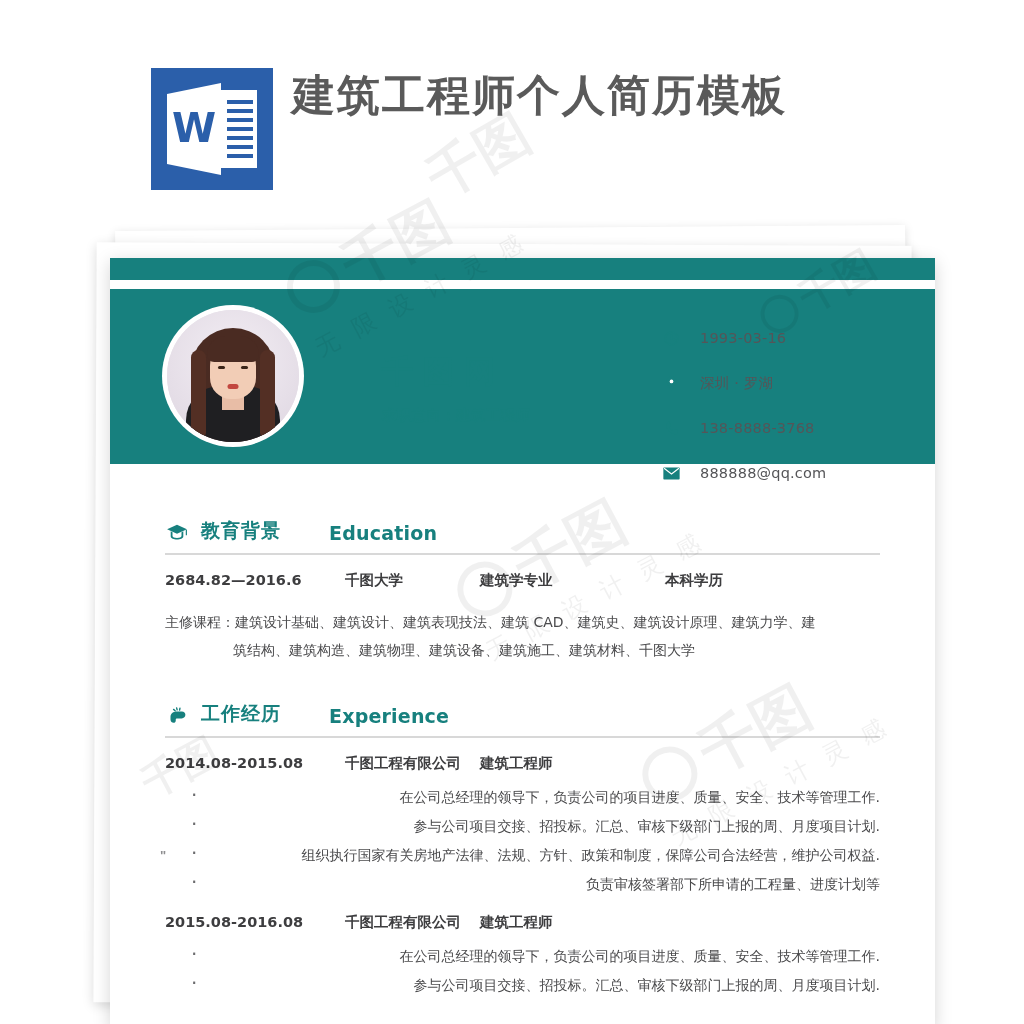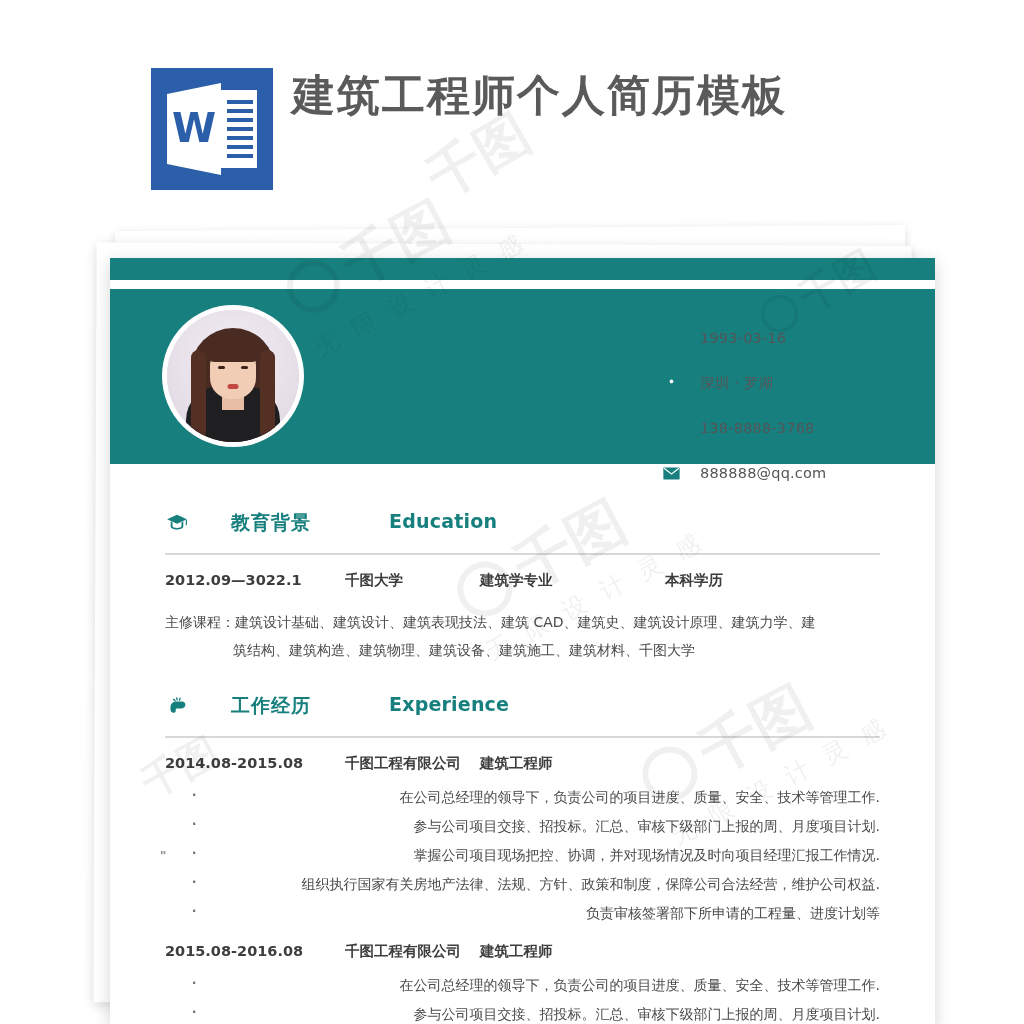--- a/index.html
+++ b/index.html
@@ -257,23 +257,22 @@
   .section {
     position: absolute;
     left: 55px;
     width: 715px;
   }
   #sec-edu { top: 252px; }
   #sec-exp { top: 435px; }
 
   .sec-head {
     display: flex;
-    align-items: flex-start;
+    align-items: flex-end;
     height: 34px;
-    gap: 30px;
   }
   .sec-ico {
     width: 24px; height: 24px;
     color: #17807e;
     margin-right: 12px;
     display: flex; align-items: center; justify-content: center;
   }
   .sec-cn {
     font-size: 19px;
     font-weight: 700;
@@ -457,21 +456,21 @@
             <path d="M5 9.3 L5 15 C5 17 8.5 18.4 12 18.4 C15.5 18.4 19 17 19 15 L19 9.3 L17 10.2 L17 14.4 C17 15.6 14.8 16.6 12 16.6 C9.2 16.6 7 15.6 7 14.4 L7 10.2 Z"></path>
             <path d="M22.4 7.6 L22.4 13.5" stroke="currentColor" stroke-width="1.3"></path>
           </svg>
         </span>
         <span class="sec-cn">教育背景</span>
         <span class="sec-en">Education</span>
       </div>
       <div class="sec-rule"></div>
 
       <div class="entry-row">
-        <span class="c-date">2012.09—3022.1</span>
+        <span class="c-date">2684.82—2016.6</span>
         <span class="c-org">千图大学</span>
         <span class="c-major">建筑学专业</span>
         <span class="c-degree">本科学历</span>
       </div>
 
       <div class="courses">
         <span>主修课程：建筑设计基础、建筑设计、建筑表现技法、建筑 CAD、建筑史、建筑设计原理、建筑力学、建</span>
         <span class="line2">筑结构、建筑构造、建筑物理、建筑设备、建筑施工、建筑材料、千图大学</span>
       </div>
     </div>
@@ -492,21 +491,20 @@
       <div class="sec-rule"></div>
 
       <div class="entry-row">
         <span class="c-date">2014.08-2015.08</span>
         <span class="c-org">千图工程有限公司</span>
         <span class="c-major">建筑工程师</span>
       </div>
       <ul class="bullets">
         <li>在公司总经理的领导下，负责公司的项目进度、质量、安全、技术等管理工作.</li>
         <li>参与公司项目交接、招投标。汇总、审核下级部门上报的周、月度项目计划.</li>
-        <li>掌握公司项目现场把控、协调，并对现场情况及时向项目经理汇报工作情况.</li>
         <li>组织执行国家有关房地产法律、法规、方针、政策和制度，保障公司合法经营，维护公司权益.</li>
         <li>负责审核签署部下所申请的工程量、进度计划等</li>
       </ul>
 
       <div class="entry-row exp-row2">
         <span class="c-date">2015.08-2016.08</span>
         <span class="c-org">千图工程有限公司</span>
         <span class="c-major">建筑工程师</span>
       </div>
       <ul class="bullets">

